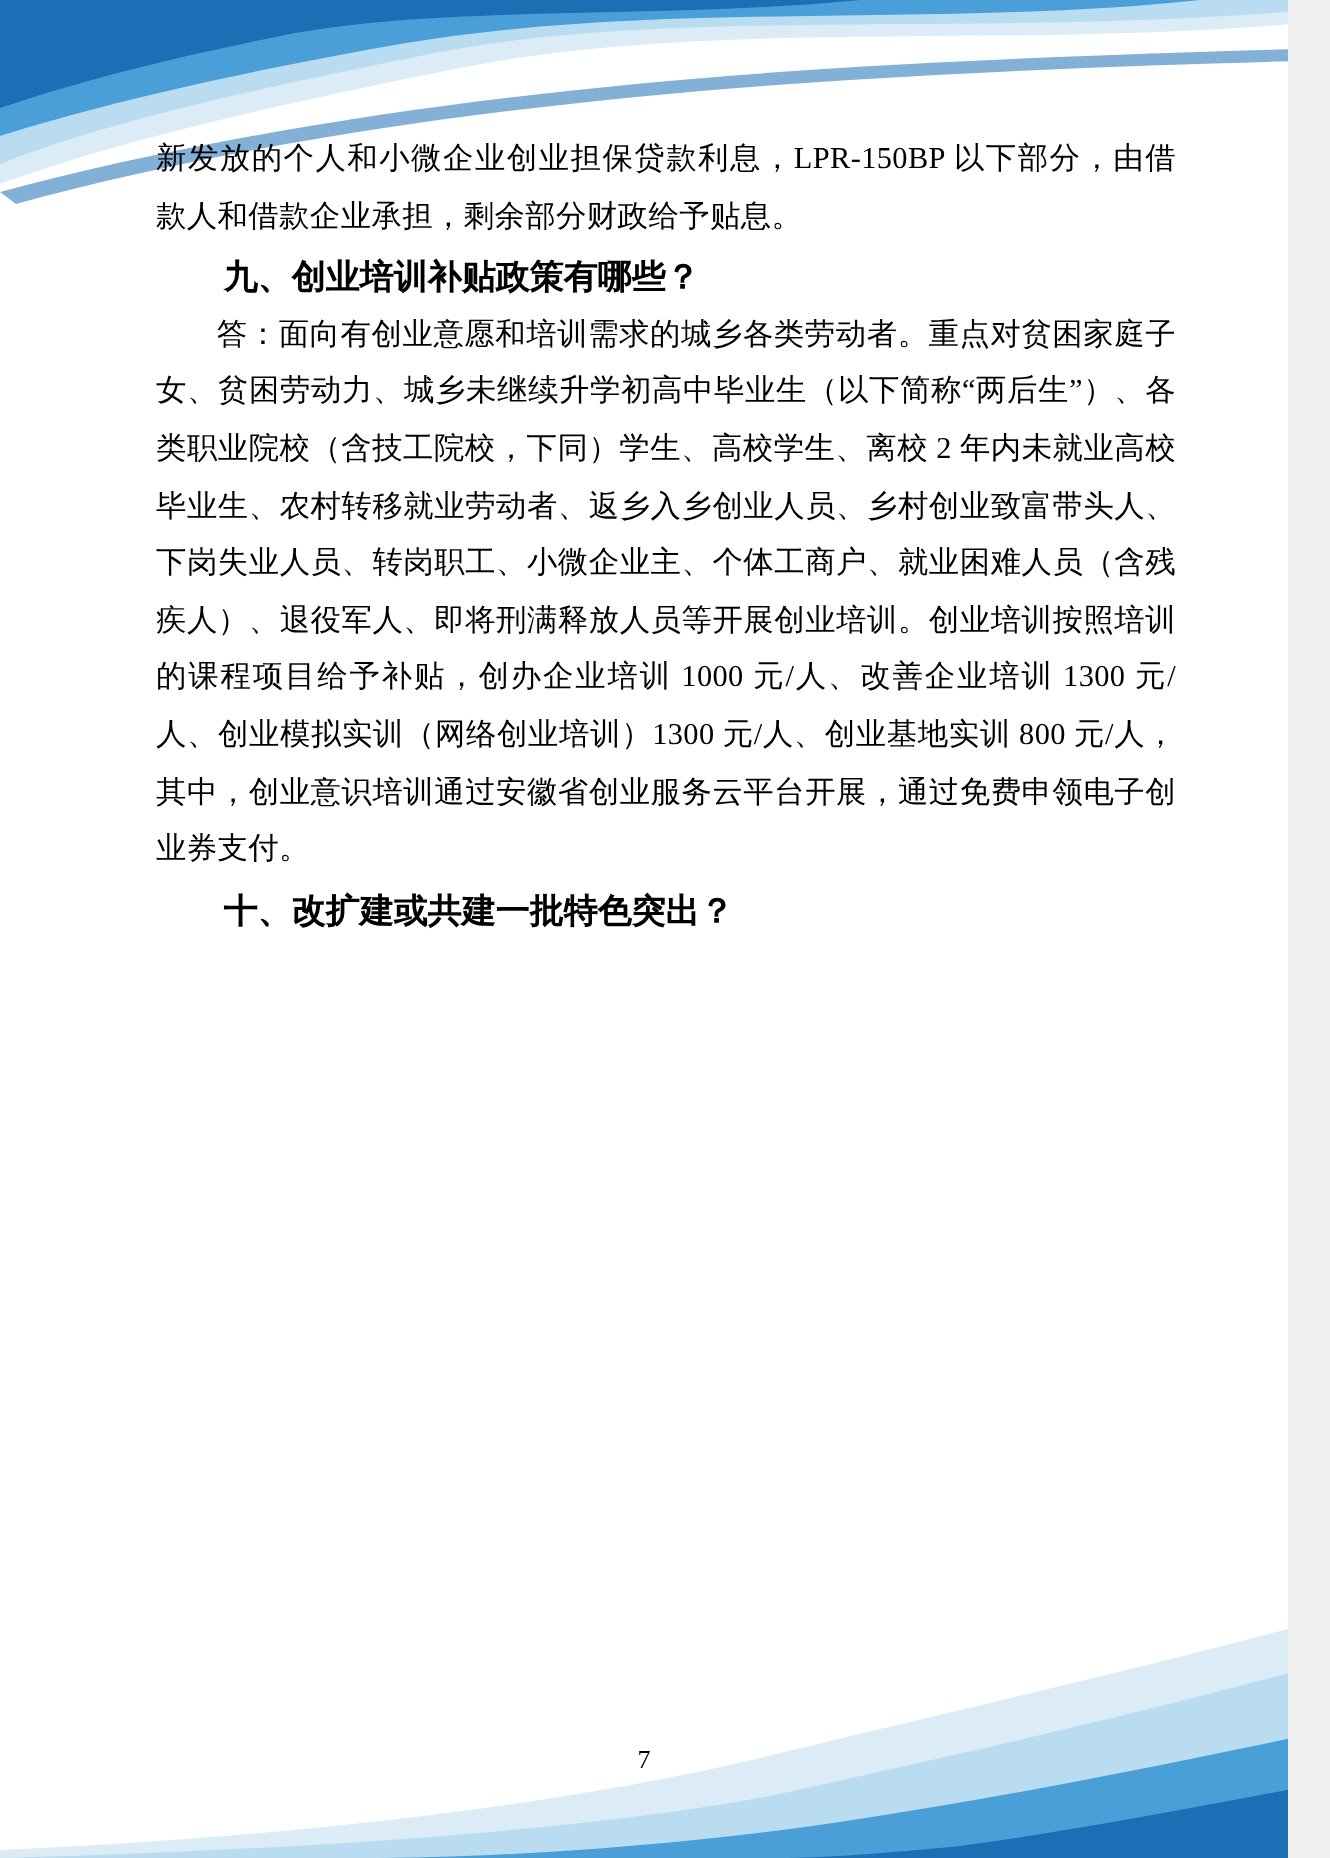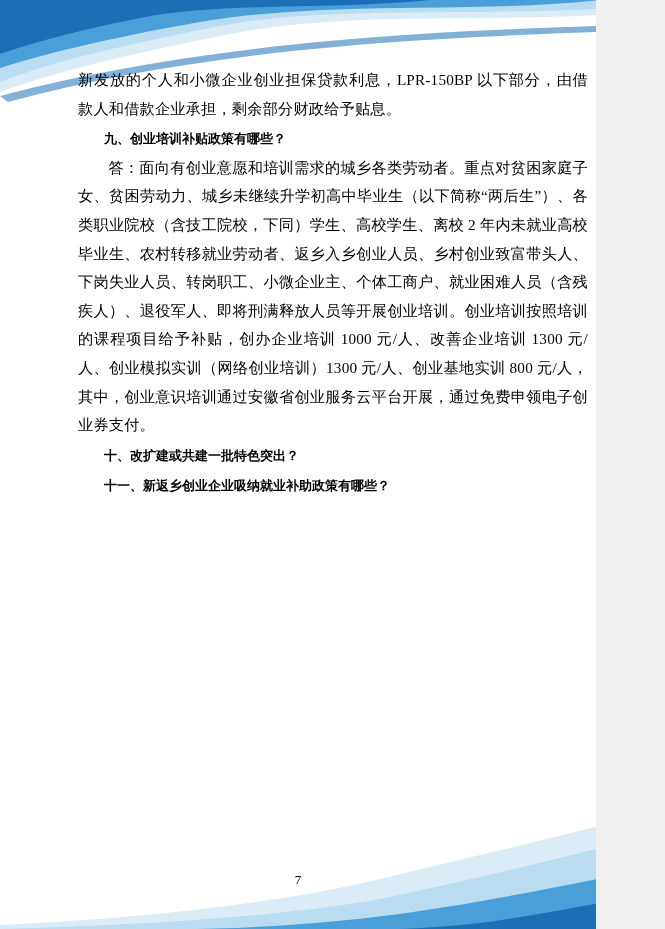--- a/index.html
+++ b/index.html
@@ -2,21 +2,21 @@
 <html><head>
 <meta charset="utf-8">
 <style>
   html, body {
     margin: 0;
     padding: 0;
     background: #f0f0f0;
   }
   .page {
     position: relative;
-    width: 596px;
+    width: 644px;
     height: 929px;
     background: #ffffff;
     overflow: hidden;
     font-family: "Liberation Serif", "DejaVu Serif", serif;
   }
   
   .deco-top {
     position: absolute;
     top: 0;
     left: 0;
@@ -46,21 +46,21 @@
     color: #000000;
     text-align: justify;
     text-justify: inter-ideograph;
     margin: 0 0 0 0;
     letter-spacing: 0.2px;
   }
   .indent {
     text-indent: 2em;
   }
   .heading {
-    font-size: 13px;
+    font-size: 17px;
     line-height: 28.6px;
     font-weight: bold;
     color: #000000;
     text-indent: 2em;
     margin: 0;
     font-family: "DejaVu Sans", "Liberation Sans", sans-serif;
   }
   .gap-small { height: 2px; }
   .page-number {
     position: absolute;
@@ -106,20 +106,19 @@
     <h2 class="heading">九、创业培训补贴政策有哪些？</h2>
 
     <p class="para indent">答：面向有创业意愿和培训需求的城乡各类劳动者。重点对贫困家庭子女、贫困劳动力、城乡未继续升学初高中毕业生（以下简称“两后生”）、各类职业院校（含技工院校，下同）学生、高校学生、离校 2 年内未就业高校毕业生、农村转移就业劳动者、返乡入乡创业人员、乡村创业致富带头人、下岗失业人员、转岗职工、小微企业主、个体工商户、就业困难人员（含残疾人）、退役军人、即将刑满释放人员等开展创业培训。创业培训按照培训的课程项目给予补贴，创办企业培训 1000 元/人、改善企业培训 1300 元/人、创业模拟实训（网络创业培训）1300 元/人、创业基地实训 800 元/人，其中，创业意识培训通过安徽省创业服务云平台开展，通过免费申领电子创业券支付。</p>
 
     <div class="gap-small"></div>
     <h2 class="heading">十、改扩建或共建一批特色突出？</h2>
 
 
 
     <div class="gap-small"></div>
-    <h2 class="heading">十一、新返乡创业企业吸纳就业补助政策有哪些？</h2>
 
 
   </div>
 
   <div class="page-number">7</div>
 
 </div>
 
 </body></html>

